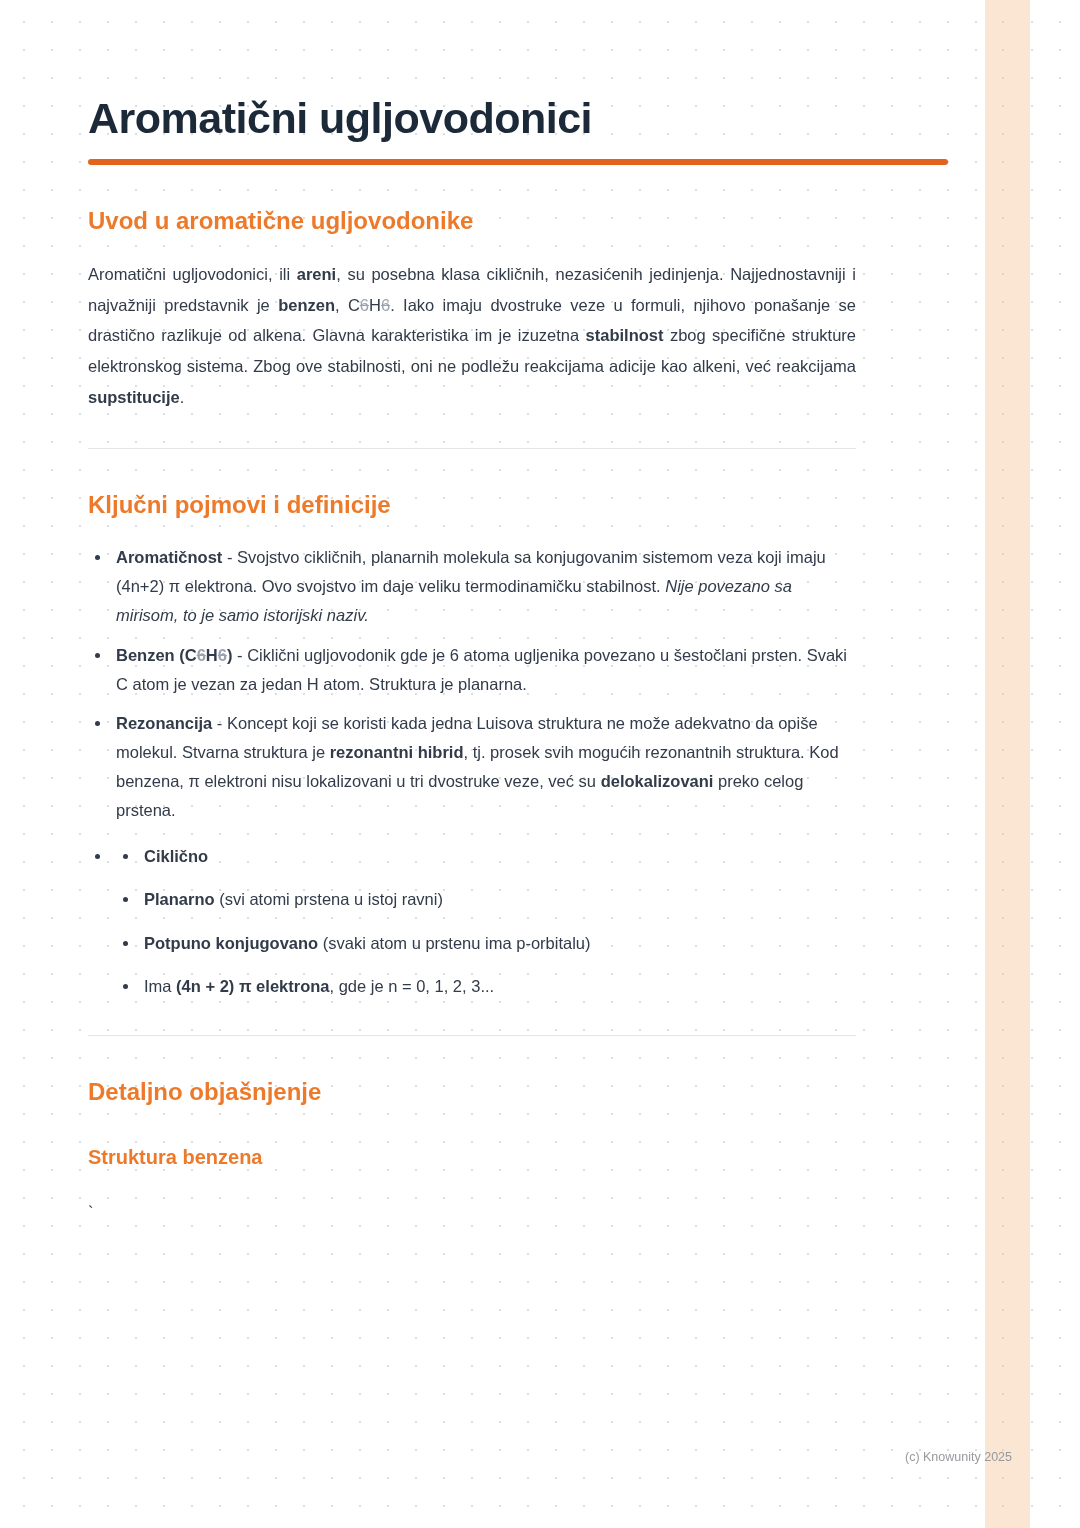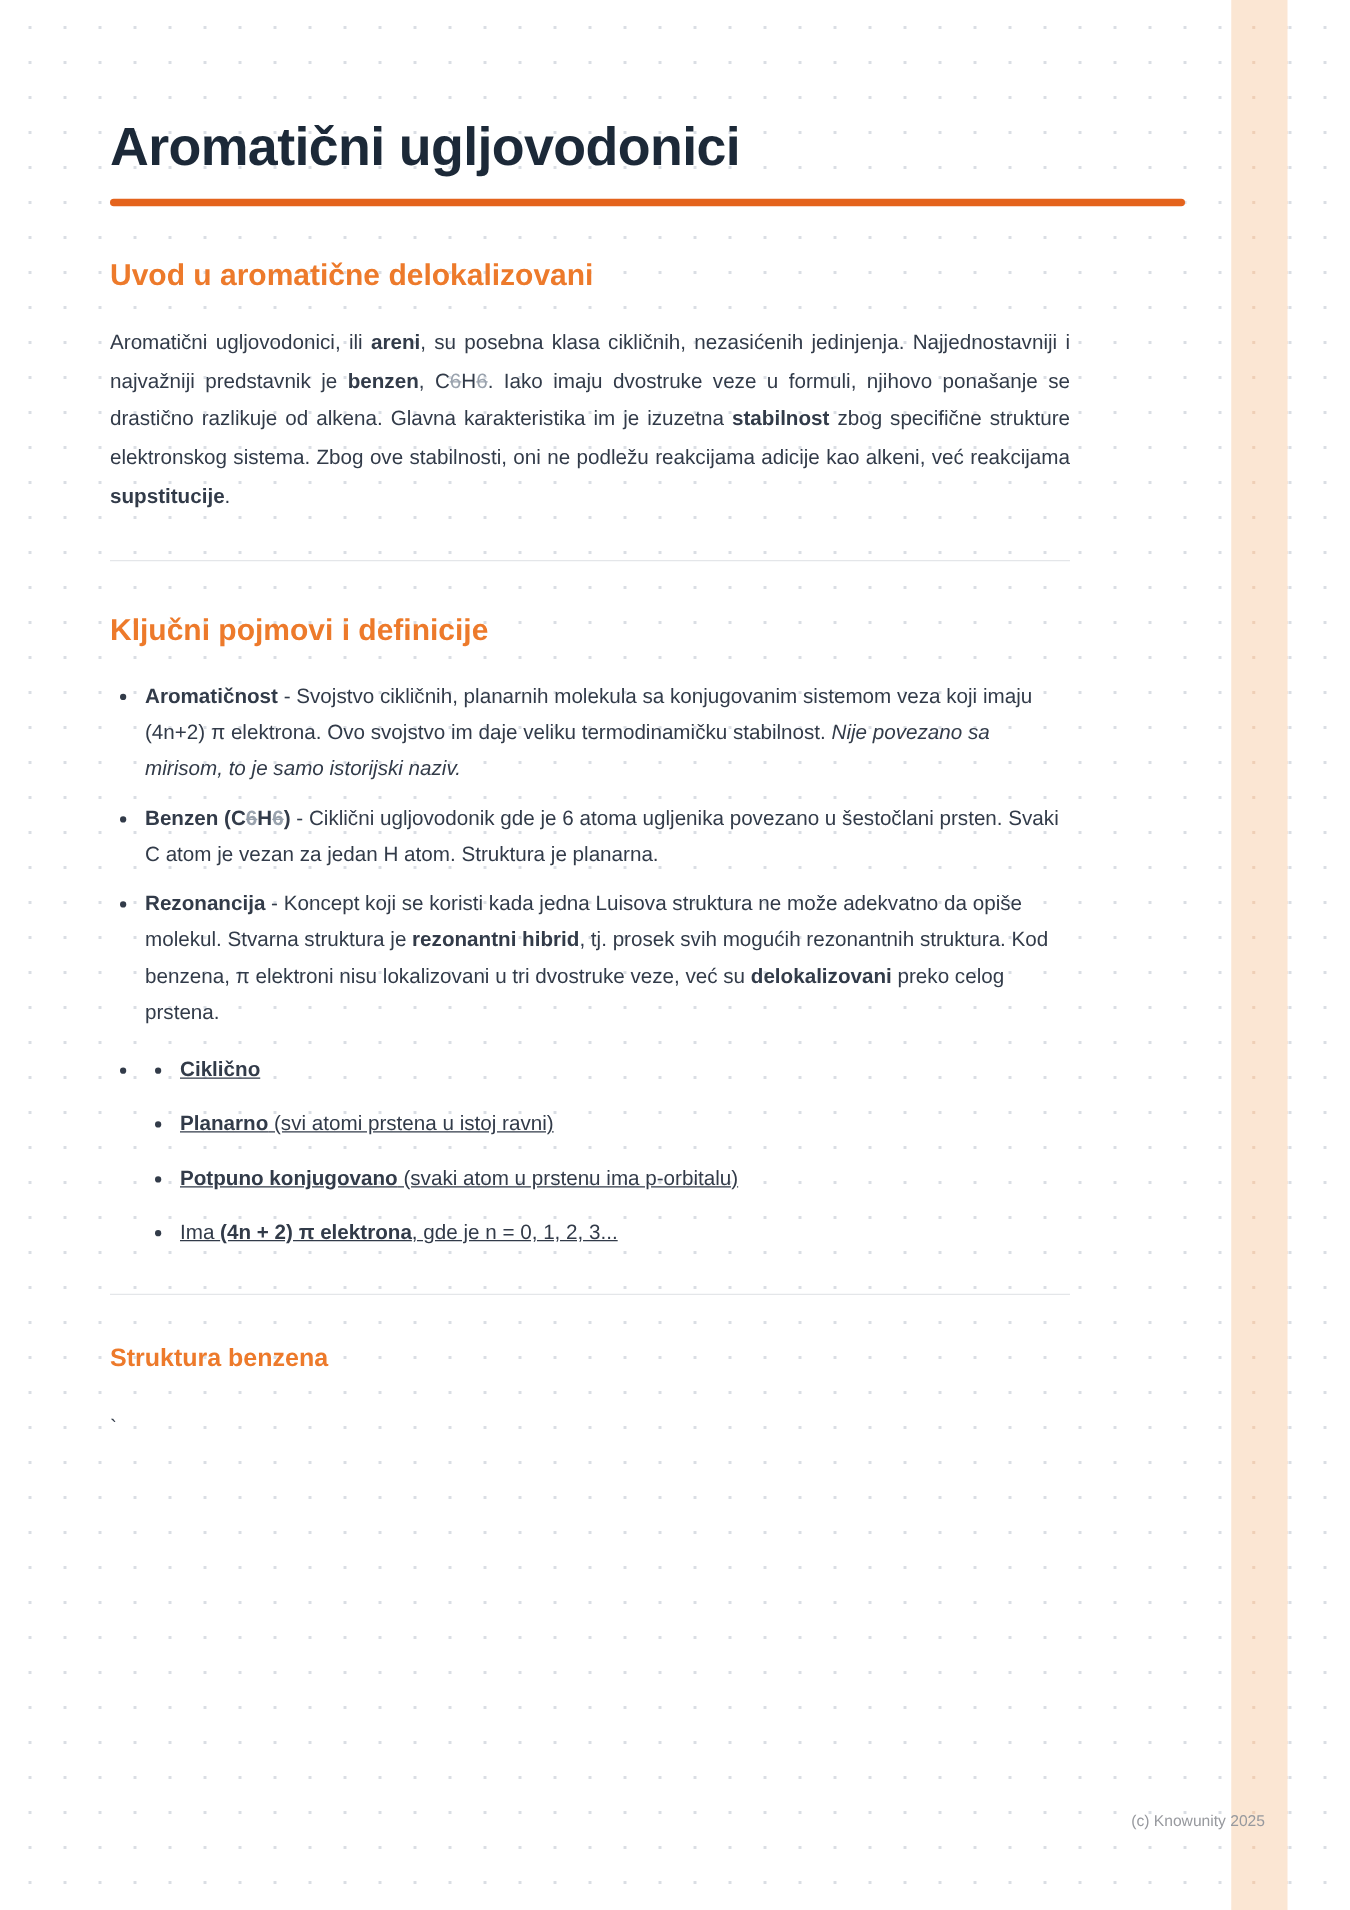--- a/index.html
+++ b/index.html
@@ -96,21 +96,20 @@
   ul.terms > li{
     font-size:16.5px;
     line-height:1.75;
     margin-bottom:11px;
     padding-left:4px;
   }
   ul.nested{
     margin:14px 0 4px 0;
     padding-left:24px;
     list-style:disc outside;
-    text-decoration:underline;
   }
   ul.nested > li{
     font-size:16.5px;
     line-height:1.6;
     margin:17px 0;
     padding-left:4px;
   }
   .b{font-weight:700;}
   .i{font-style:italic;}
   .sub6{color:var(--sub);text-decoration:line-through;}
@@ -132,21 +131,21 @@
 
 <div class="page">
 
   <div class="stripe"></div>
 
   <div class="content">
 
     <h1>Aromatični ugljovodonici</h1>
     <div class="rule"></div>
 
-    <h2>Uvod u aromatične delokalizovani</h2>
+    <h2>Uvod u aromatične ugljovodonike</h2>
     <p class="body-text just"><span>Aromatični ugljovodonici, ili </span><span class="b">areni</span><span>, su posebna klasa cikličnih, nezasićenih jedinjenja. Najjednostavniji i najvažniji predstavnik je </span><span class="b">benzen</span><span>, C</span><span class="sub6">6</span><span>H</span><span class="sub6">6</span><span>. Iako imaju dvostruke veze u formuli, njihovo ponašanje se drastično razlikuje od alkena. Glavna karakteristika im je izuzetna </span><span class="b">stabilnost</span><span> zbog specifične strukture elektronskog sistema. Zbog ove stabilnosti, oni ne podležu reakcijama adicije kao alkeni, već reakcijama </span><span class="b">supstitucije</span><span>.</span></p>
 
     <hr class="divider">
 
     <h2>Ključni pojmovi i definicije</h2>
 
     <ul class="terms">
       <li><span><span class="b">Aromatičnost</span><span> - Svojstvo cikličnih, planarnih molekula sa konjugovanim sistemom veza koji imaju (4n+2) π elektrona. Ovo svojstvo im daje veliku termodinamičku stabilnost. </span><span class="i">Nije povezano sa mirisom, to je samo istorijski naziv.</span></span></li>
       <li><span><span class="b">Benzen (C</span><span class="b sub6">6</span><span class="b">H</span><span class="b sub6">6</span><span class="b">)</span><span> - Ciklični ugljovodonik gde je 6 atoma ugljenika povezano u šestočlani prsten. Svaki C atom je vezan za jedan H atom. Struktura je planarna.</span></span></li>
       <li><span><span class="b">Rezonancija</span><span> - Koncept koji se koristi kada jedna Luisova struktura ne može adekvatno da opiše molekul. Stvarna struktura je </span><span class="b">rezonantni hibrid</span><span>, tj. prosek svih mogućih rezonantnih struktura. Kod benzena, π elektroni nisu lokalizovani u tri dvostruke veze, već su </span><span class="b">delokalizovani</span><span> preko celog prstena.</span></span></li>
@@ -155,20 +154,21 @@
           <li><span><span class="b">Ciklično</span></span></li>
           <li><span><span class="b">Planarno</span><span> (svi atomi prstena u istoj ravni)</span></span></li>
           <li><span><span class="b">Potpuno konjugovano</span><span> (svaki atom u prstenu ima p-orbitalu)</span></span></li>
           <li><span><span>Ima </span><span class="b">(4n + 2) π elektrona</span><span>, gde je n = 0, 1, 2, 3...</span></span></li>
         </ul>
       </li>
     </ul>
 
     <hr class="divider">
 
+    <h2>Detaljno objašnjenje</h2>
     <h3>Struktura benzena</h3>
 
     <p class="stray">`</p>
 
   </div>
 
   <div class="footer">(c) Knowunity 2025</div>
 
 </div>
 

